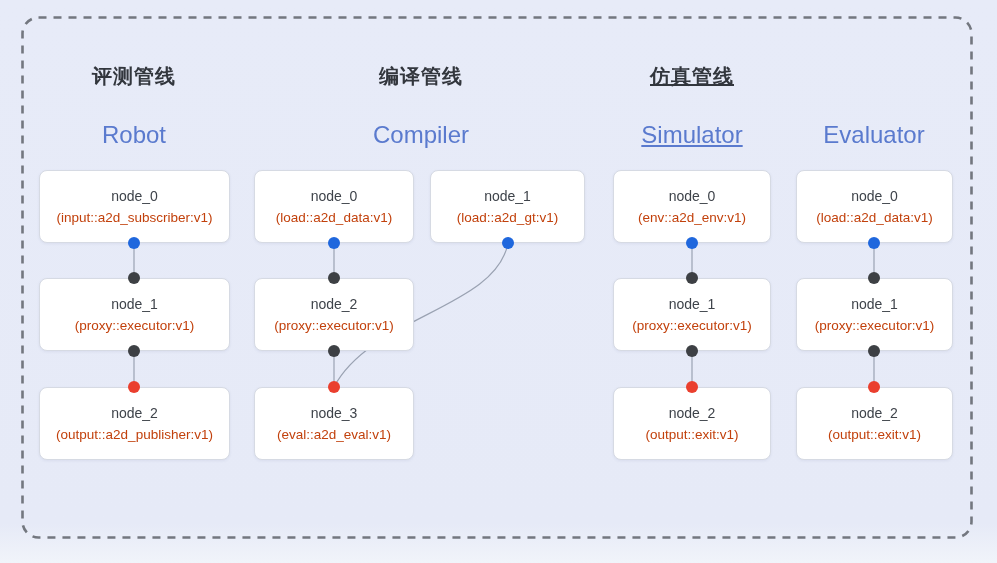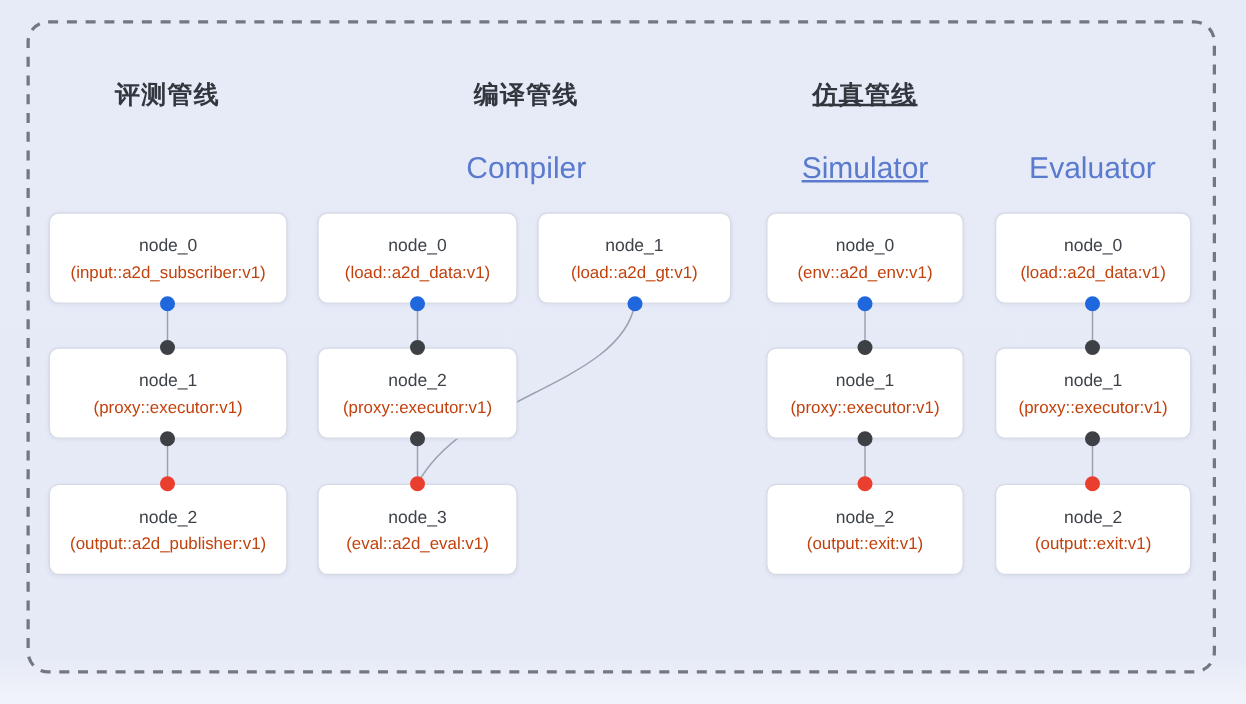--- a/index.html
+++ b/index.html
@@ -68,20 +68,21 @@
     <path d="M508,243 C496,308 372,316 334,387" fill="none" stroke="#9aa2b2" stroke-width="1.2"></path>
 
     <line x1="692" y1="243" x2="692" y2="278" stroke="#9aa2b2" stroke-width="1.2"></line>
     <line x1="692" y1="351" x2="692" y2="387" stroke="#9aa2b2" stroke-width="1.2"></line>
 
     <line x1="874" y1="243" x2="874" y2="278" stroke="#9aa2b2" stroke-width="1.2"></line>
     <line x1="874" y1="351" x2="874" y2="387" stroke="#9aa2b2" stroke-width="1.2"></line>
   </svg>
 
   <div class="hdr-cn hx-robot">评测管线</div>
+  <div class="hdr-en hx-robot">Robot</div>
   <div class="hdr-cn hx-eval">编译管线</div>
   <div class="hdr-en hx-eval">Compiler</div>
   <div class="hdr-cn hx-sim">仿真管线</div>
   <div class="hdr-en hx-sim">Simulator</div>
   <div class="hdr-en hx-comp">Evaluator</div>
 
   <div class="node col-robot row1">
     <div class="node-title">node_0</div>
     <div class="node-sub">(input::a2d_subscriber:v1)</div>
   </div>

